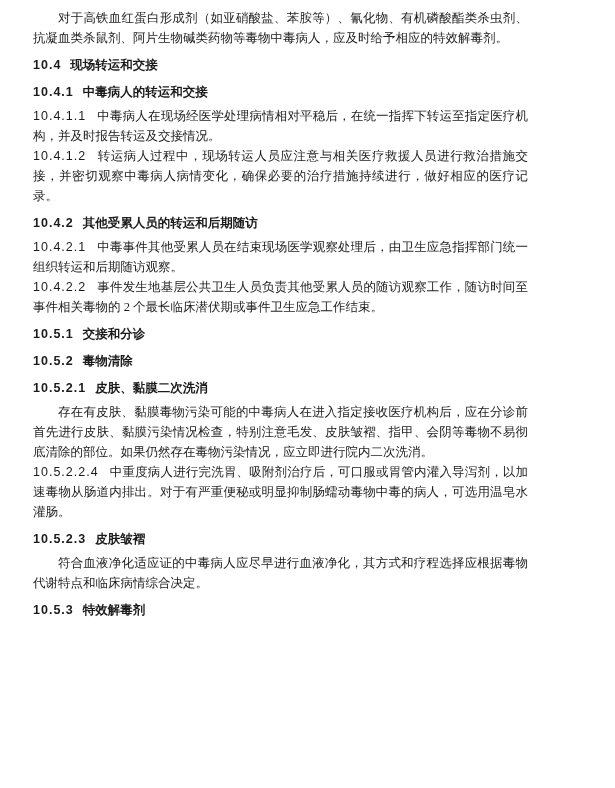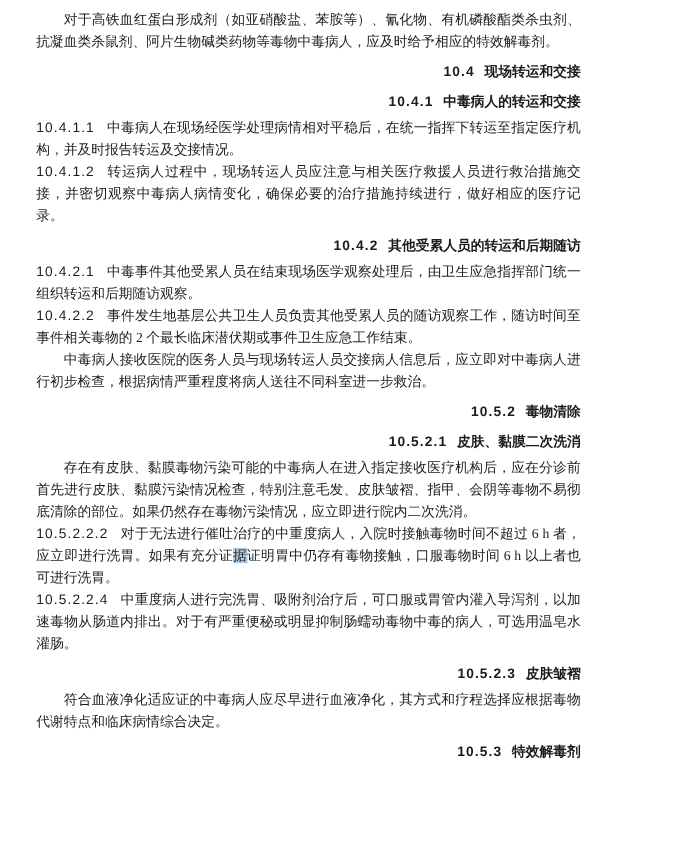--- a/index.html
+++ b/index.html
@@ -25,21 +25,21 @@
     margin: 0;
     line-height: 20px;
     text-align: justify;
   }
   p.indented {
     text-indent: 2em;
   }
   p.heading {
     font-family: "Liberation Sans", "DejaVu Sans", sans-serif;
     font-weight: bold;
-    text-align: right;
+    text-align: left;
     margin: 7px 0 4px 0;
     font-size: 12.5px;
   }
   span.num {
     letter-spacing: 1px;
     white-space: nowrap;
   }
   p.numbered span.num {
     font-family: "Liberation Sans", "DejaVu Sans", sans-serif;
     margin-right: 11px;
@@ -56,22 +56,21 @@
 
 <main data-name="document-page">
     <p class="indented" data-name="body-paragraph"><span data-name="paragraph-text">对于高铁血红蛋白形成剂（如亚硝酸盐、苯胺等）、氰化物、有机磷酸酯类杀虫剂、抗凝血类杀鼠剂、阿片生物碱类药物等毒物中毒病人，应及时给予相应的特效解毒剂。</span></p>
     <p class="heading" data-name="section-heading"><span class="num" data-name="clause-number">10.4</span><span data-name="paragraph-text">现场转运和交接</span></p>
     <p class="heading" data-name="section-heading"><span class="num" data-name="clause-number">10.4.1</span><span data-name="paragraph-text">中毒病人的转运和交接</span></p>
     <p class="numbered" data-name="numbered-clause"><span class="num" data-name="clause-number">10.4.1.1</span><span data-name="paragraph-text">中毒病人在现场经医学处理病情相对平稳后，在统一指挥下转运至指定医疗机构，并及时报告转运及交接情况。</span></p>
     <p class="numbered" data-name="numbered-clause"><span class="num" data-name="clause-number">10.4.1.2</span><span data-name="paragraph-text">转运病人过程中，现场转运人员应注意与相关医疗救援人员进行救治措施交接，并密切观察中毒病人病情变化，确保必要的治疗措施持续进行，做好相应的医疗记录。</span></p>
     <p class="heading" data-name="section-heading"><span class="num" data-name="clause-number">10.4.2</span><span data-name="paragraph-text">其他受累人员的转运和后期随访</span></p>
     <p class="numbered" data-name="numbered-clause"><span class="num" data-name="clause-number">10.4.2.1</span><span data-name="paragraph-text">中毒事件其他受累人员在结束现场医学观察处理后，由卫生应急指挥部门统一组织转运和后期随访观察。</span></p>
     <p class="numbered" data-name="numbered-clause"><span class="num" data-name="clause-number">10.4.2.2</span><span data-name="paragraph-text">事件发生地基层公共卫生人员负责其他受累人员的随访观察工作，随访时间至事件相关毒物的 2 个最长临床潜伏期或事件卫生应急工作结束。</span></p>
-    <p class="indented" data-name="body-paragraph"><span data-name="paragraph-text">中毒病人接收医院的医务人员与现场转运人员交接病人信息后，应立即对中毒病人进行初步检查，根据病情严重程度将病人送往不同科室进一步救治。</span></p>
+    <p class="heading" data-name="section-heading"><span class="num" data-name="clause-number">10.5.1</span><span data-name="paragraph-text">交接和分诊</span></p>
     <p class="heading" data-name="section-heading"><span class="num" data-name="clause-number">10.5.2</span><span data-name="paragraph-text">毒物清除</span></p>
     <p class="heading" data-name="section-heading"><span class="num" data-name="clause-number">10.5.2.1</span><span data-name="paragraph-text">皮肤、黏膜二次洗消</span></p>
     <p class="indented" data-name="body-paragraph"><span data-name="paragraph-text">存在有皮肤、黏膜毒物污染可能的中毒病人在进入指定接收医疗机构后，应在分诊前首先进行皮肤、黏膜污染情况检查，特别注意毛发、皮肤皱褶、指甲、会阴等毒物不易彻底清除的部位。如果仍然存在毒物污染情况，应立即进行院内二次洗消。</span></p>
-    <p class="numbered" data-name="numbered-clause"><span class="num" data-name="clause-number">10.5.2.2.2</span><span data-name="text-segment">对于无法进行催吐治疗的中重度病人，入院时接触毒物时间不超过 6 h 者，应立即进行洗胃。如果有充分证</span><span data-name="text-highlight" class="hl">据</span><span data-name="text-segment">证明胃中仍存有毒物接触，口服毒物时间 6 h 以上者也可进行洗胃。</span></p>
     <p class="numbered" data-name="numbered-clause"><span class="num" data-name="clause-number">10.5.2.2.4</span><span data-name="paragraph-text">中重度病人进行完洗胃、吸附剂治疗后，可口服或胃管内灌入导泻剂，以加速毒物从肠道内排出。对于有严重便秘或明显抑制肠蠕动毒物中毒的病人，可选用温皂水灌肠。</span></p>
     <p class="heading" data-name="section-heading"><span class="num" data-name="clause-number">10.5.2.3</span><span data-name="paragraph-text">皮肤皱褶</span></p>
     <p class="indented" data-name="body-paragraph"><span data-name="paragraph-text">符合血液净化适应证的中毒病人应尽早进行血液净化，其方式和疗程选择应根据毒物代谢特点和临床病情综合决定。</span></p>
     <p class="heading" data-name="section-heading"><span class="num" data-name="clause-number">10.5.3</span><span data-name="paragraph-text">特效解毒剂</span></p>
   </main>
 
 </body></html>

